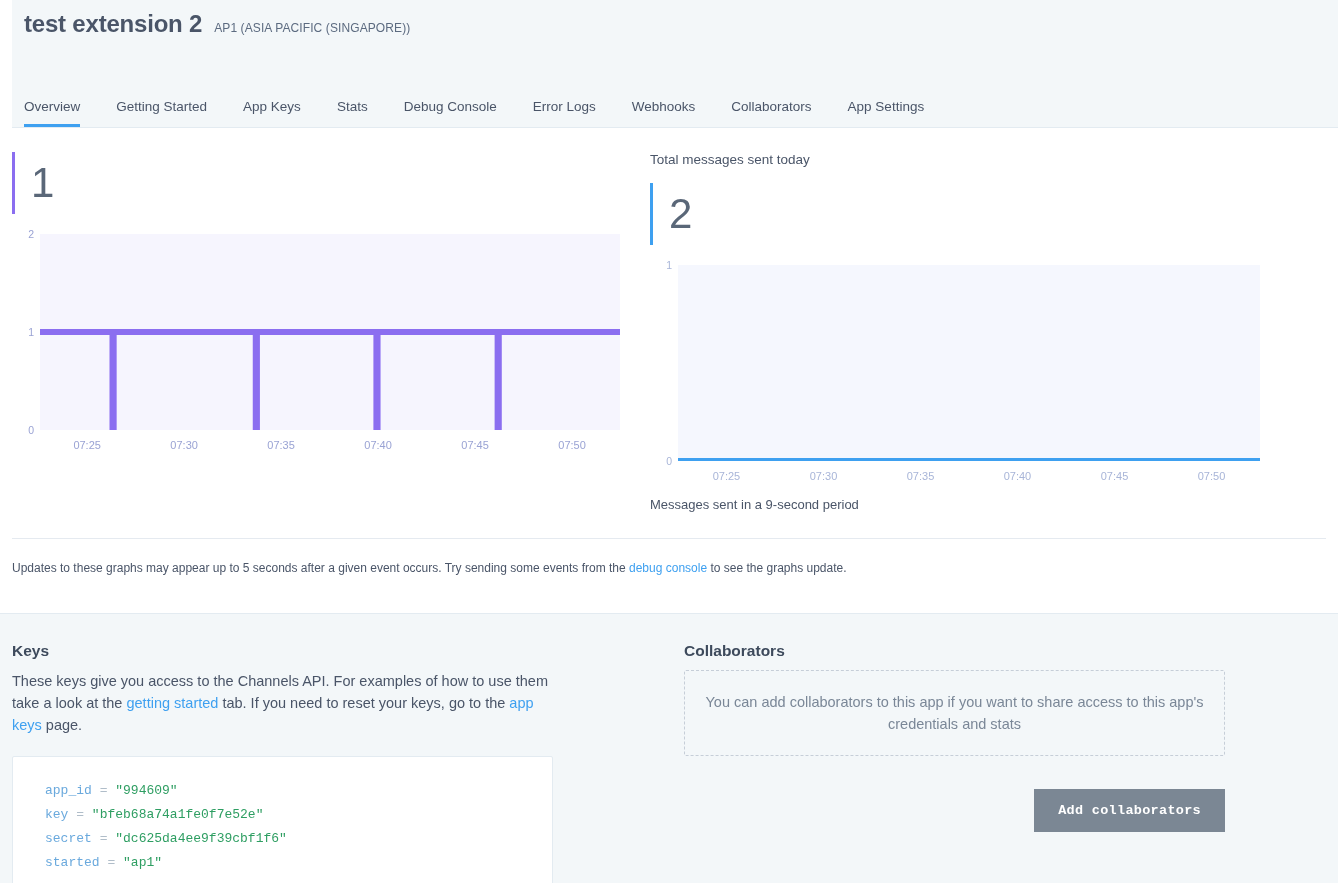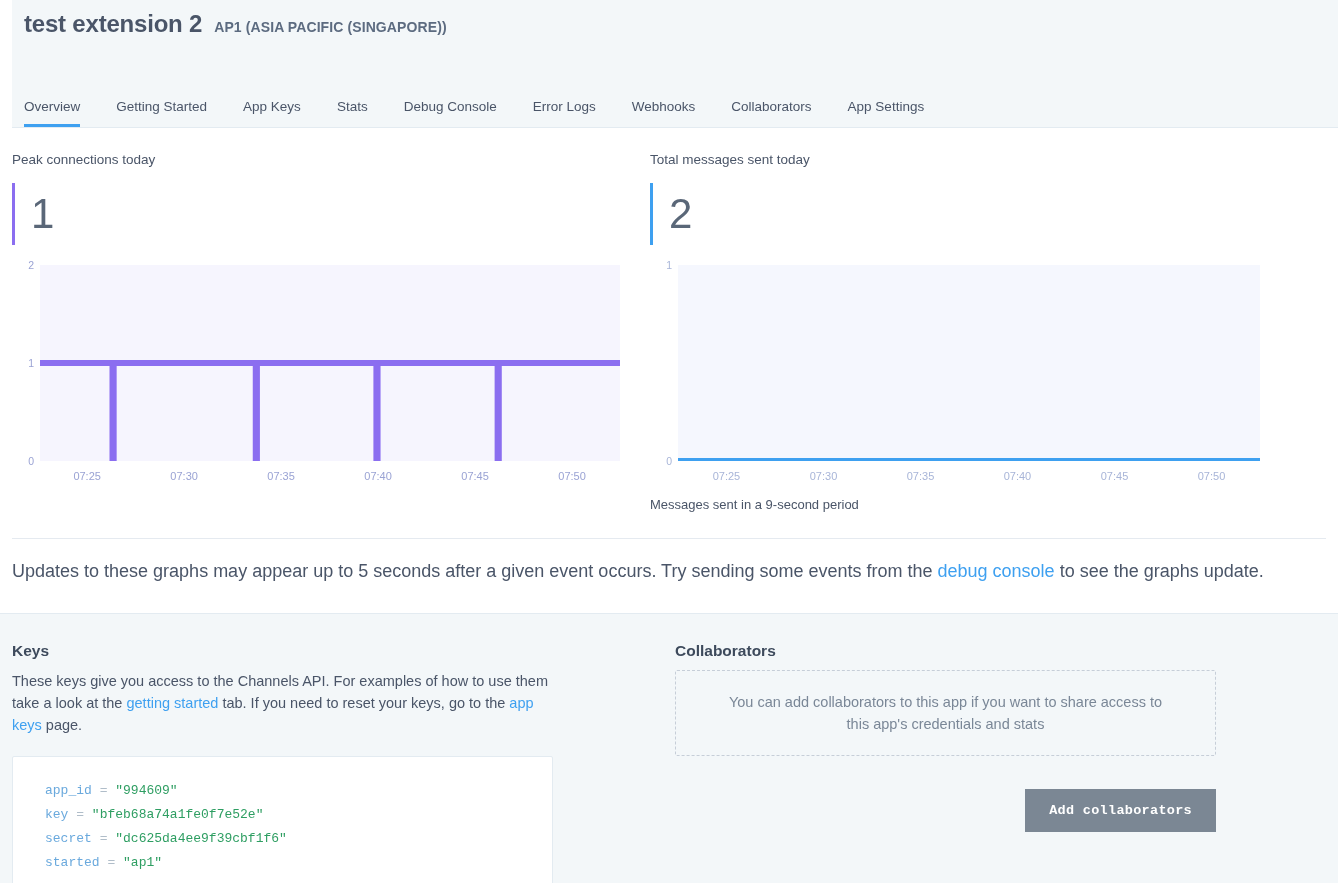--- a/index.html
+++ b/index.html
@@ -27,22 +27,22 @@
     align-items: baseline;
     padding: 10px 0 0 12px;
   }
   .app-title {
     font-size: 24px;
     font-weight: bold;
     color: #4a5568;
     letter-spacing: -0.2px;
   }
   .app-region {
-    font-size: 14px;
-    font-weight: bold;
+    font-size: 12px;
+    font-weight: normal;
     color: #5c6b80;
     margin-left: 12px;
     letter-spacing: 0.1px;
   }
   .tabs {
     position: absolute;
     left: 0; bottom: 0;
     width: 100%;
     display: flex;
     align-items: center;
@@ -145,36 +145,36 @@
     margin-top: 4px;
   }
 
   .divider {
     margin: 26px 12px 0 12px;
     height: 1px;
     background: #e5eaf0;
   }
   .note {
     padding: 22px 28px 0 12px;
-    font-size: 18px;
+    font-size: 12px;
     color: #4a5568;
   }
   .link { color: #3ea0f0; text-decoration: none; cursor: pointer; }
 
   
   .bottom {
     position: absolute;
     left: 0; right: 0;
     top: 613px;
     bottom: 0;
     background: #f3f7f9;
     border-top: 1px solid #e3ebf1;
     padding: 28px 12px 0 12px;
     display: flex;
-    gap: 21px;
+    gap: 30px;
   }
   .keys-col { width: 541px; }
   .collab-col { width: 541px; margin-left: 101px; }
   .section-title {
     font-size: 15.5px;
     font-weight: bold;
     color: #3d4a5c;
     margin: 0 0 10px 0;
   }
   .keys-desc {
@@ -192,21 +192,21 @@
     font-size: 13px;
     line-height: 24px;
   }
   .code-key { color: #6aa9dd; }
   .code-op { color: #b0bdc9; }
   .code-str { color: #2e9e62; }
 
   .collab-empty {
     border: 1px dashed #c6ced8;
     border-radius: 2px;
-    padding: 20px 52px;
+    padding: 20px 20px;
     text-align: center;
     font-size: 14.5px;
     color: #7a8797;
     line-height: 22px;
   }
   .collab-actions {
     margin-top: 33px;
     display: flex;
     justify-content: flex-end;
   }
@@ -240,21 +240,20 @@
       <div class="tab">Webhooks</div>
       <div class="tab">Collaborators</div>
       <div class="tab">App Settings</div>
     </div>
 </div>
 
 <div class="stats-area">
   <div class="stats-row">
 
     <div class="stat-col">
-      <div class="stat-label">Peak connections today</div>
       <div class="stat-value-wrap">
         <div class="accent-bar accent-purple"></div>
         <div class="stat-value">1</div>
       </div>
       <div class="chart purple">
         <div class="chart-inner" id="chart-0">
             <svg class="chart-svg" viewBox="0 0 1000 1000" preserveAspectRatio="none">
               <path d="M0.00 500.00 L125.00 500.00 L125.00 1000.00 L127.00 1000.00 L127.00 500.00 L372.00 500.00 L372.00 1000.00 L374.00 1000.00 L374.00 500.00 L580.00 500.00 L580.00 1000.00 L582.00 1000.00 L582.00 500.00 L789.00 500.00 L789.00 1000.00 L791.00 1000.00 L791.00 500.00 L1000.00 500.00" fill="none" stroke="#8b6ef0" stroke-width="6" vector-effect="non-scaling-stroke"></path>
             </svg>
             <div class="y-tick" style="top: 100%;">0</div>

